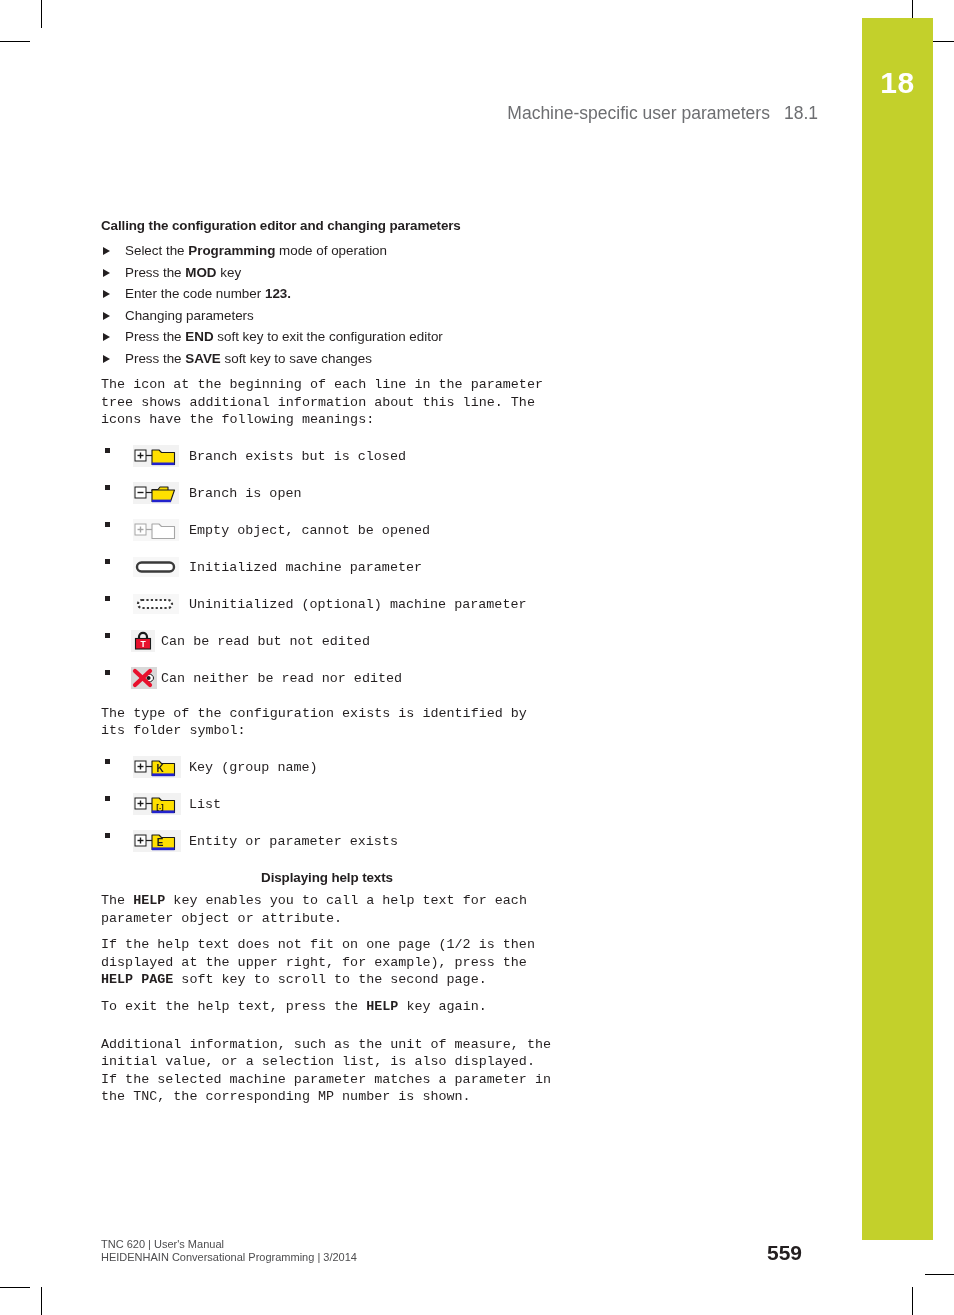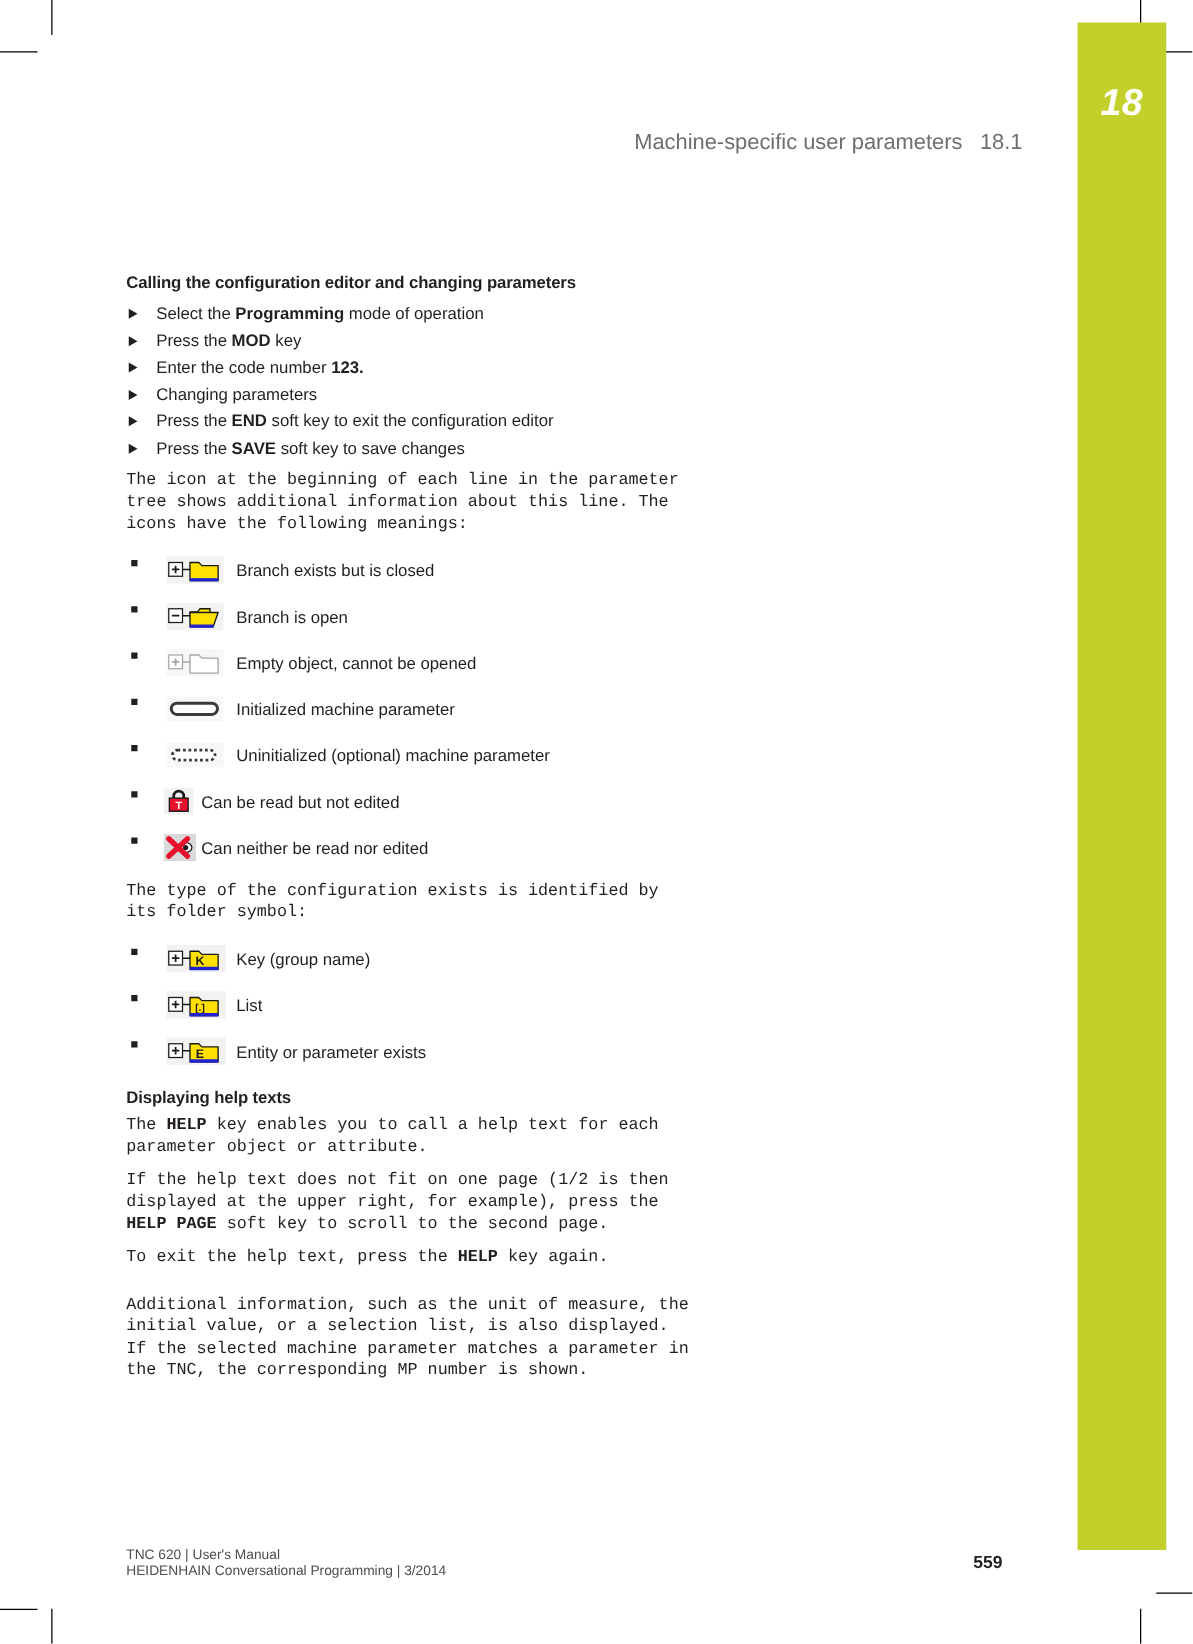--- a/index.html
+++ b/index.html
@@ -31,21 +31,20 @@
   .crop-tr-h { left: 925px; top: 41px;   width: 29px; height: 1px; }
 
   
   .chapter-tab {
     position: absolute;
     left: 862px;
     top: 18px;
     width: 71px;
     height: 1222px;
     background: #c3d02b;
-    font-style: italic;
   }
   .chapter-tab-number {
     position: absolute;
     left: 0;
     top: 48px;
     width: 71px;
     text-align: center;
     font-size: 30px;
     font-weight: bold;
     color: #ffffff;
@@ -141,41 +140,42 @@
     align-items: center;
     justify-content: flex-start;
     min-width: 46px;
     height: 26px;
   }
   .icon-label {
     font-size: 13.4px;
     line-height: 17px;
     color: #231f20;
     white-space: nowrap;
+    font-family: Liberation Mono, monospace;
   }
   li.ind-wide  .icon-slot { min-width: 56px; padding-left: 2px; }
   li.ind-narrow .icon-slot { min-width: 30px; }
 
   
   .footer {
     position: absolute;
     left: 101px;
     top: 1238px;
     width: 718px;
   }
   .footer-text {
     font-size: 11px;
     line-height: 13px;
     color: #4d4d4f;
   }
   .footer-pageno {
     position: absolute;
     right: 17px;
     top: 3px;
-    font-size: 14px;
+    font-size: 21px;
     font-weight: bold;
     color: #231f20;
   }
 </style>
 </head>
 <body>
 
 <div class="crop crop-tl-v"></div>
 <div class="crop crop-tl-h"></div>
 <div class="crop crop-tr-v"></div>
@@ -348,21 +348,21 @@
             <line x1="13" y1="10.5" x2="19" y2="10.5" stroke="#1a1a1a" stroke-width="1.2"></line>
             <path d="M19 5 h7 l2.5 2.5 h13 v12 h-22.5 z" fill="#ffe000" stroke="#1a1a1a" stroke-width="1.1" stroke-linejoin="round"></path>
             <rect x="19" y="17.4" width="22.5" height="2.8" fill="#2222cc"></rect>
             <text x="27" y="16" font-family="Liberation Sans, sans-serif" font-size="10" font-weight="bold" fill="#1a1a1a" text-anchor="middle">E</text>
           </svg>
         </span>
         <span class="icon-label">Entity or parameter exists</span>
       </li>
     </ul>
 
-  <h2 class="subhead" style="margin-top:10px;">Displaying help texts</h2>
+  <h2 class="subhead" style="margin-top:10px;text-align:center;">Displaying help texts</h2>
 
   <div id="help-paragraphs">
       <p class="body">The <b>HELP</b> key enables you to call a help text for each parameter object or attribute.</p>
       <p class="body">If the help text does not fit on one page (1/2 is then displayed at the upper right, for example), press the <b>HELP PAGE</b> soft key to scroll to the second page.</p>
       <p class="body">To exit the help text, press the <b>HELP</b> key again.</p>
       <p class="body">Additional information, such as the unit of measure, the initial value, or a selection list, is also displayed. If the selected machine parameter matches a parameter in the TNC, the corresponding MP number is shown.</p>
     </div>
 </div>
 
 <div class="footer">

